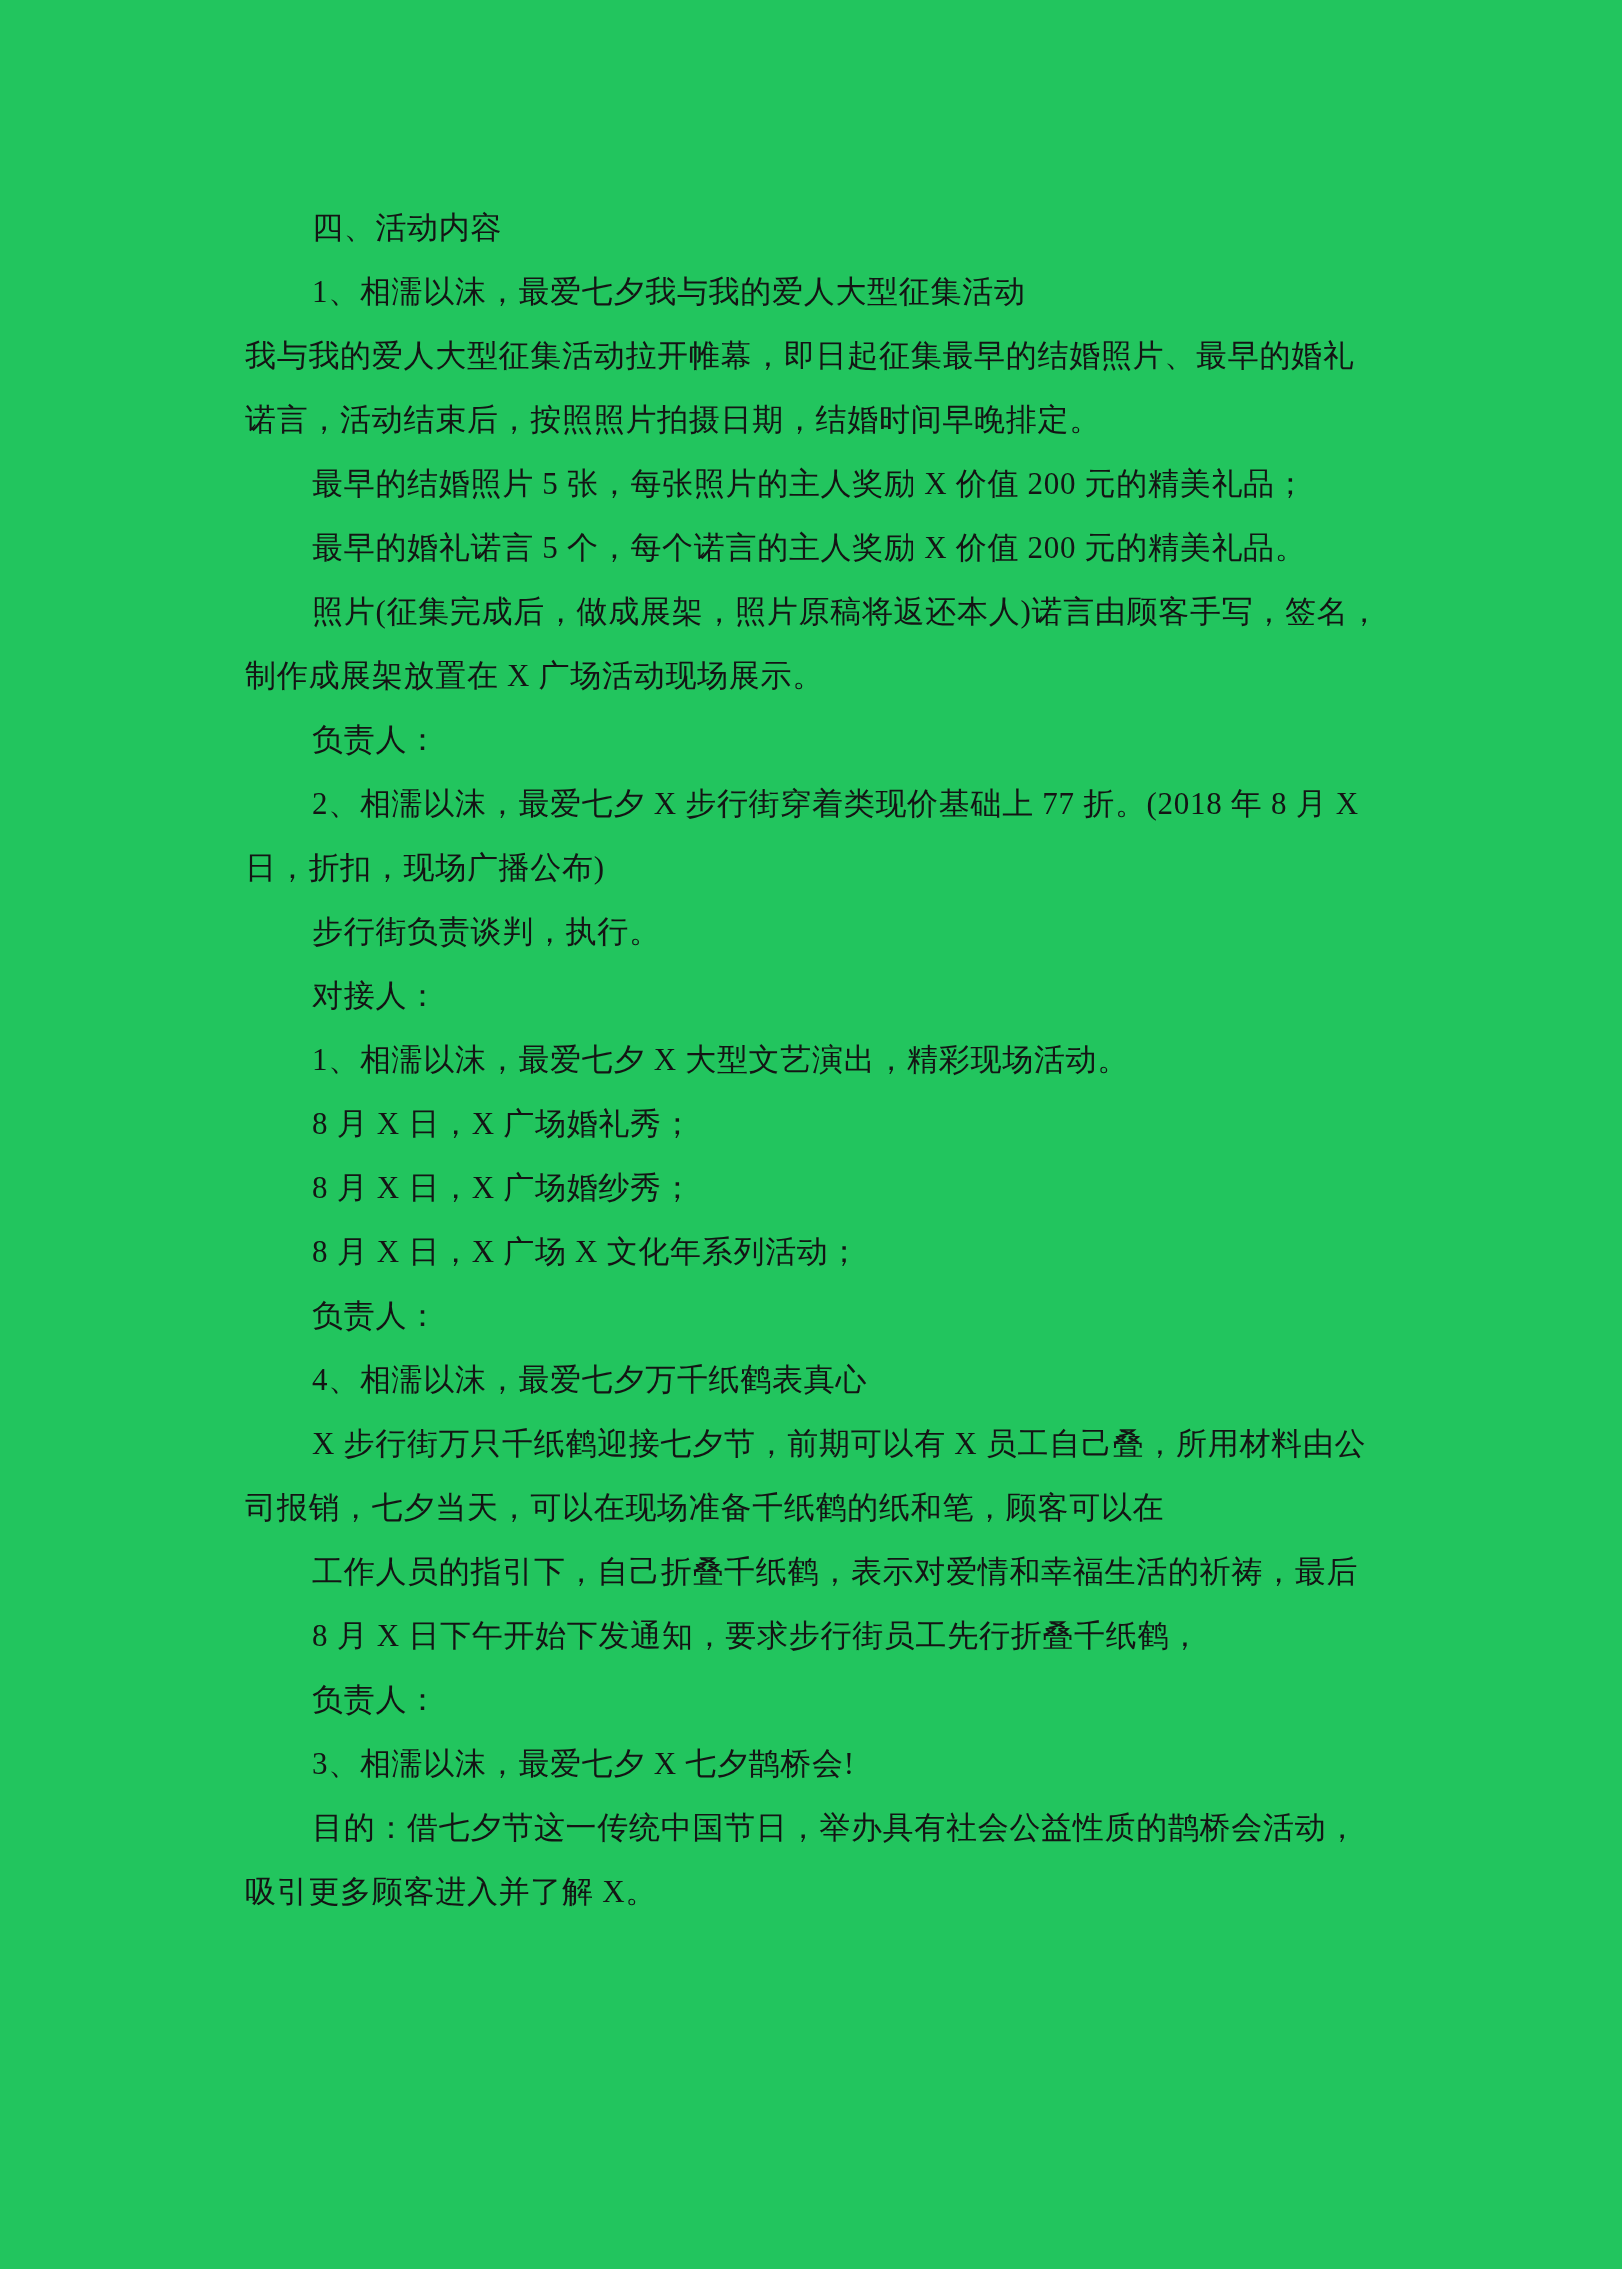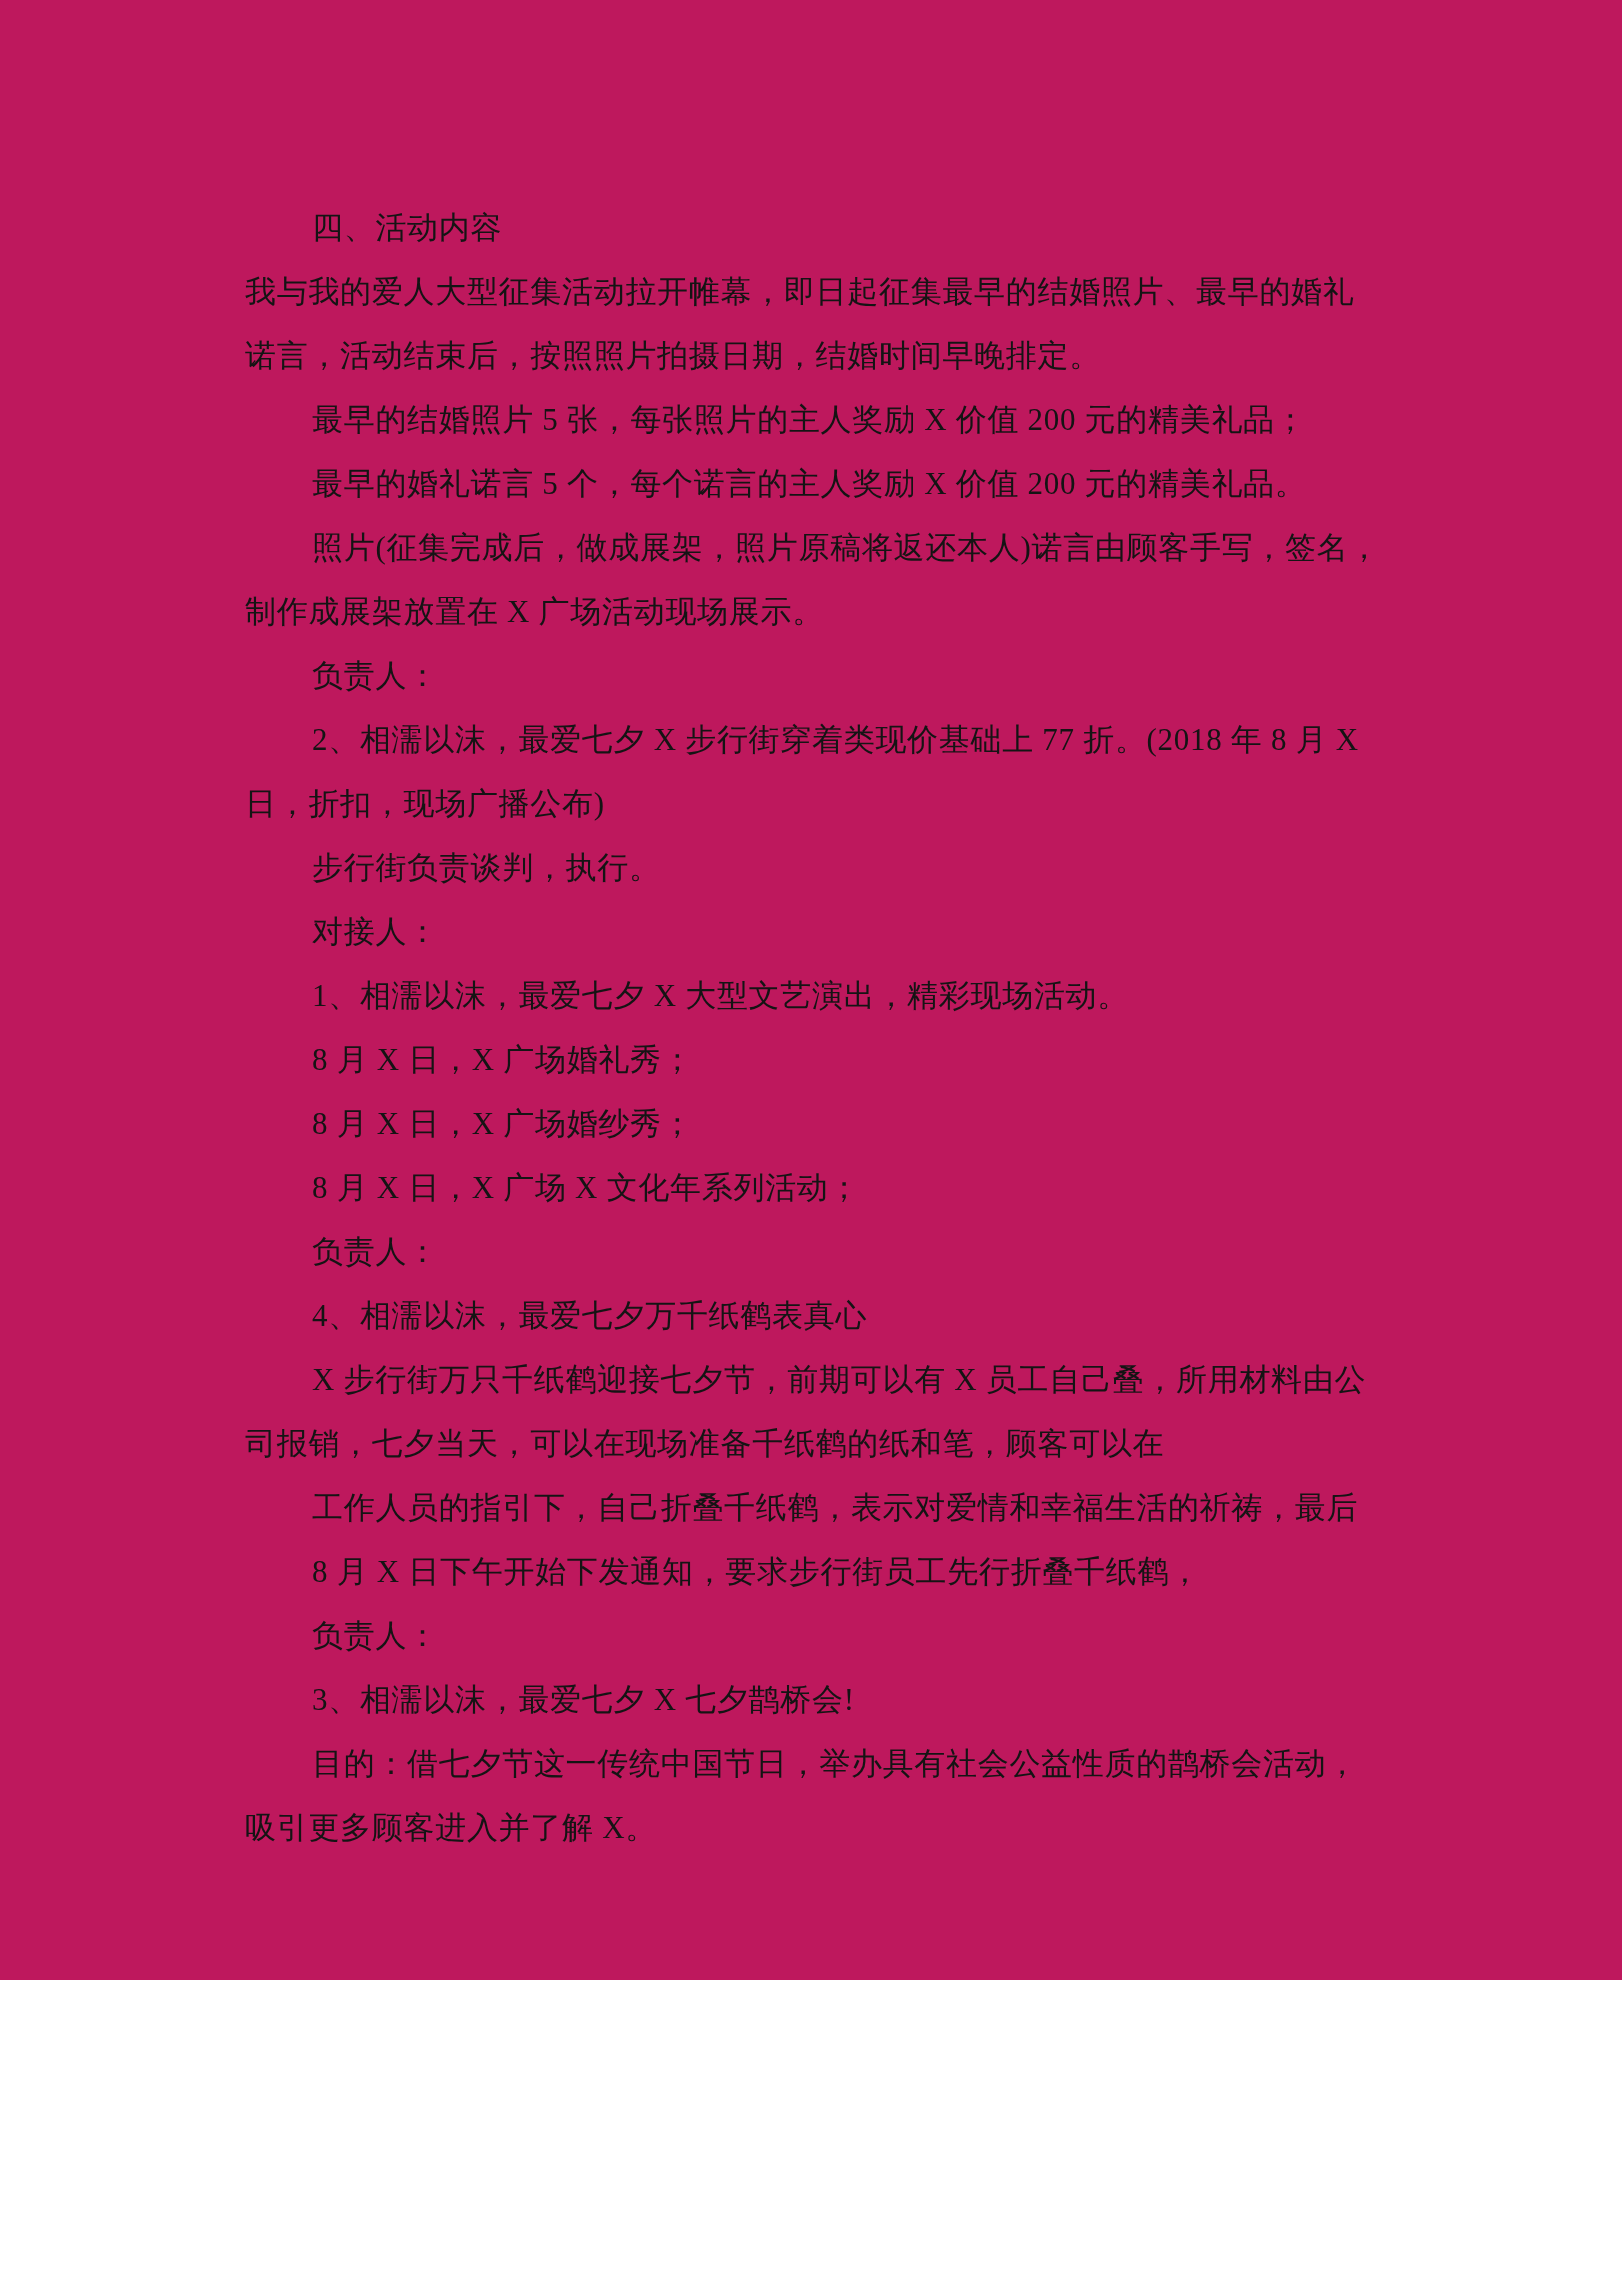--- a/index.html
+++ b/index.html
@@ -8,22 +8,22 @@
   }
   body {
     width: 1623px;
     height: 2295px;
     background: #ffffff;
     overflow: hidden;
   }
   .page {
     position: relative;
     width: 1623px;
-    height: 1980px;
-    background: #be185d;
+    height: 2269px;
+    background: #22c55e;
   }
   .doc-body {
     position: absolute;
     left: 245px;
     top: 196px;
     width: 1171px;
   }
   .line {
     font-family: "Liberation Serif", "DejaVu Serif", serif;
     font-size: 31px;
@@ -37,20 +37,21 @@
   .line.indent {
     padding-left: 67px;
   }
 </style>
 </head>
 <body>
 
 <div class="page">
   <div class="doc-body" style="color: rgb(20, 20, 20);">
       <div class="line indent">四、活动内容</div>
+      <div class="line indent">1、相濡以沫，最爱七夕我与我的爱人大型征集活动</div>
       <div class="line">我与我的爱人大型征集活动拉开帷幕，即日起征集最早的结婚照片、最早的婚礼</div>
       <div class="line">诺言，活动结束后，按照照片拍摄日期，结婚时间早晚排定。</div>
       <div class="line indent">最早的结婚照片 5 张，每张照片的主人奖励 X 价值 200 元的精美礼品；</div>
       <div class="line indent">最早的婚礼诺言 5 个，每个诺言的主人奖励 X 价值 200 元的精美礼品。</div>
       <div class="line indent">照片(征集完成后，做成展架，照片原稿将返还本人)诺言由顾客手写，签名，</div>
       <div class="line">制作成展架放置在 X 广场活动现场展示。</div>
       <div class="line indent">负责人：</div>
       <div class="line indent">2、相濡以沫，最爱七夕 X 步行街穿着类现价基础上 77 折。(2018 年 8 月 X</div>
       <div class="line">日，折扣，现场广播公布)</div>
       <div class="line indent">步行街负责谈判，执行。</div>

